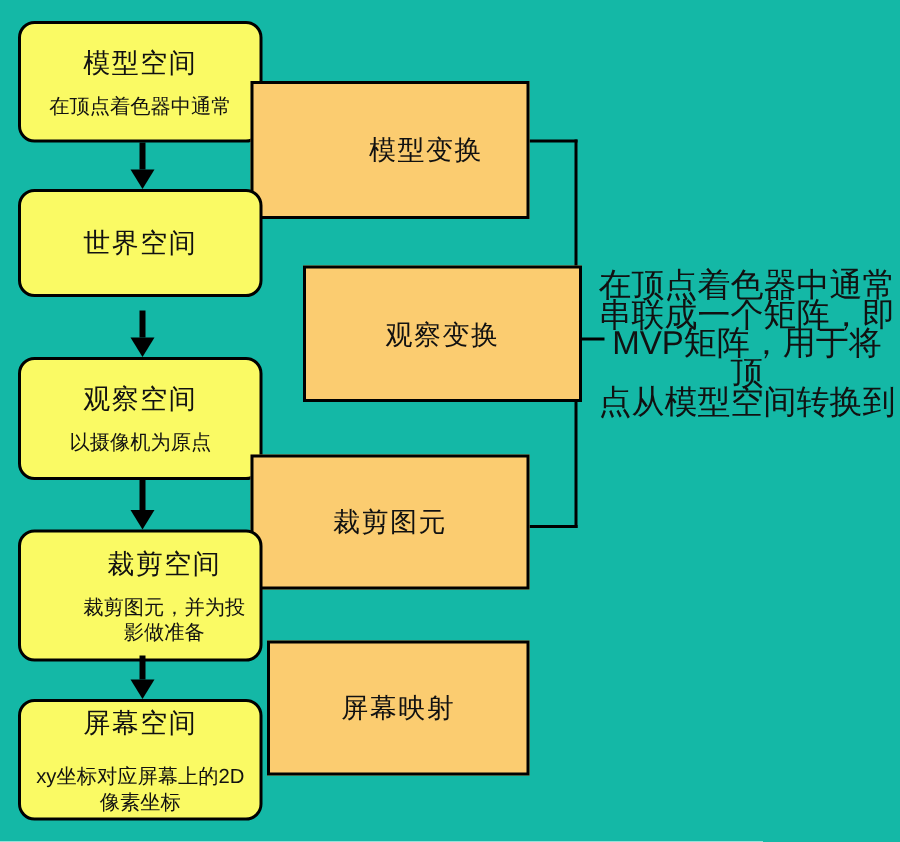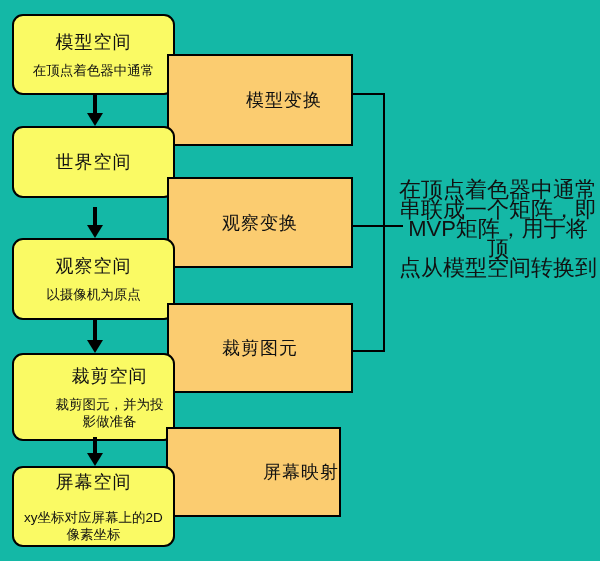--- a/index.html
+++ b/index.html
@@ -41,23 +41,23 @@
     width: 186px;
     box-sizing: border-box;
     background: var(--transform-fill, #FBCC70);
     border: 2px solid var(--line, #000);
     display: flex;
     justify-content: center;
     align-items: center;
   }
   .t-label { font-size: 18px; letter-spacing: 1px; white-space: nowrap; }
   .t1 { top: 54px;  height: 92px; z-index: 2; padding-left: 48px; }
-  .t2 { top: 177px; height: 91px; z-index: 4; }
+  .t2 { top: 177px; height: 91px; z-index: 4; margin-left: 35px; }
   .t3 { top: 303px; height: 90px; z-index: 6; }
-  .t4 { top: 427px; height: 90px; left: 166px; width: 175px; z-index: 8; justify-content: flex-end; }
+  .t4 { top: 427px; height: 90px; left: 178px; width: 175px; z-index: 8; }
   
   .arrow {
     position: absolute;
     left: 85px;
     width: 20px;
     display: flex;
     flex-direction: column;
     align-items: center;
     z-index: 10;
   }

